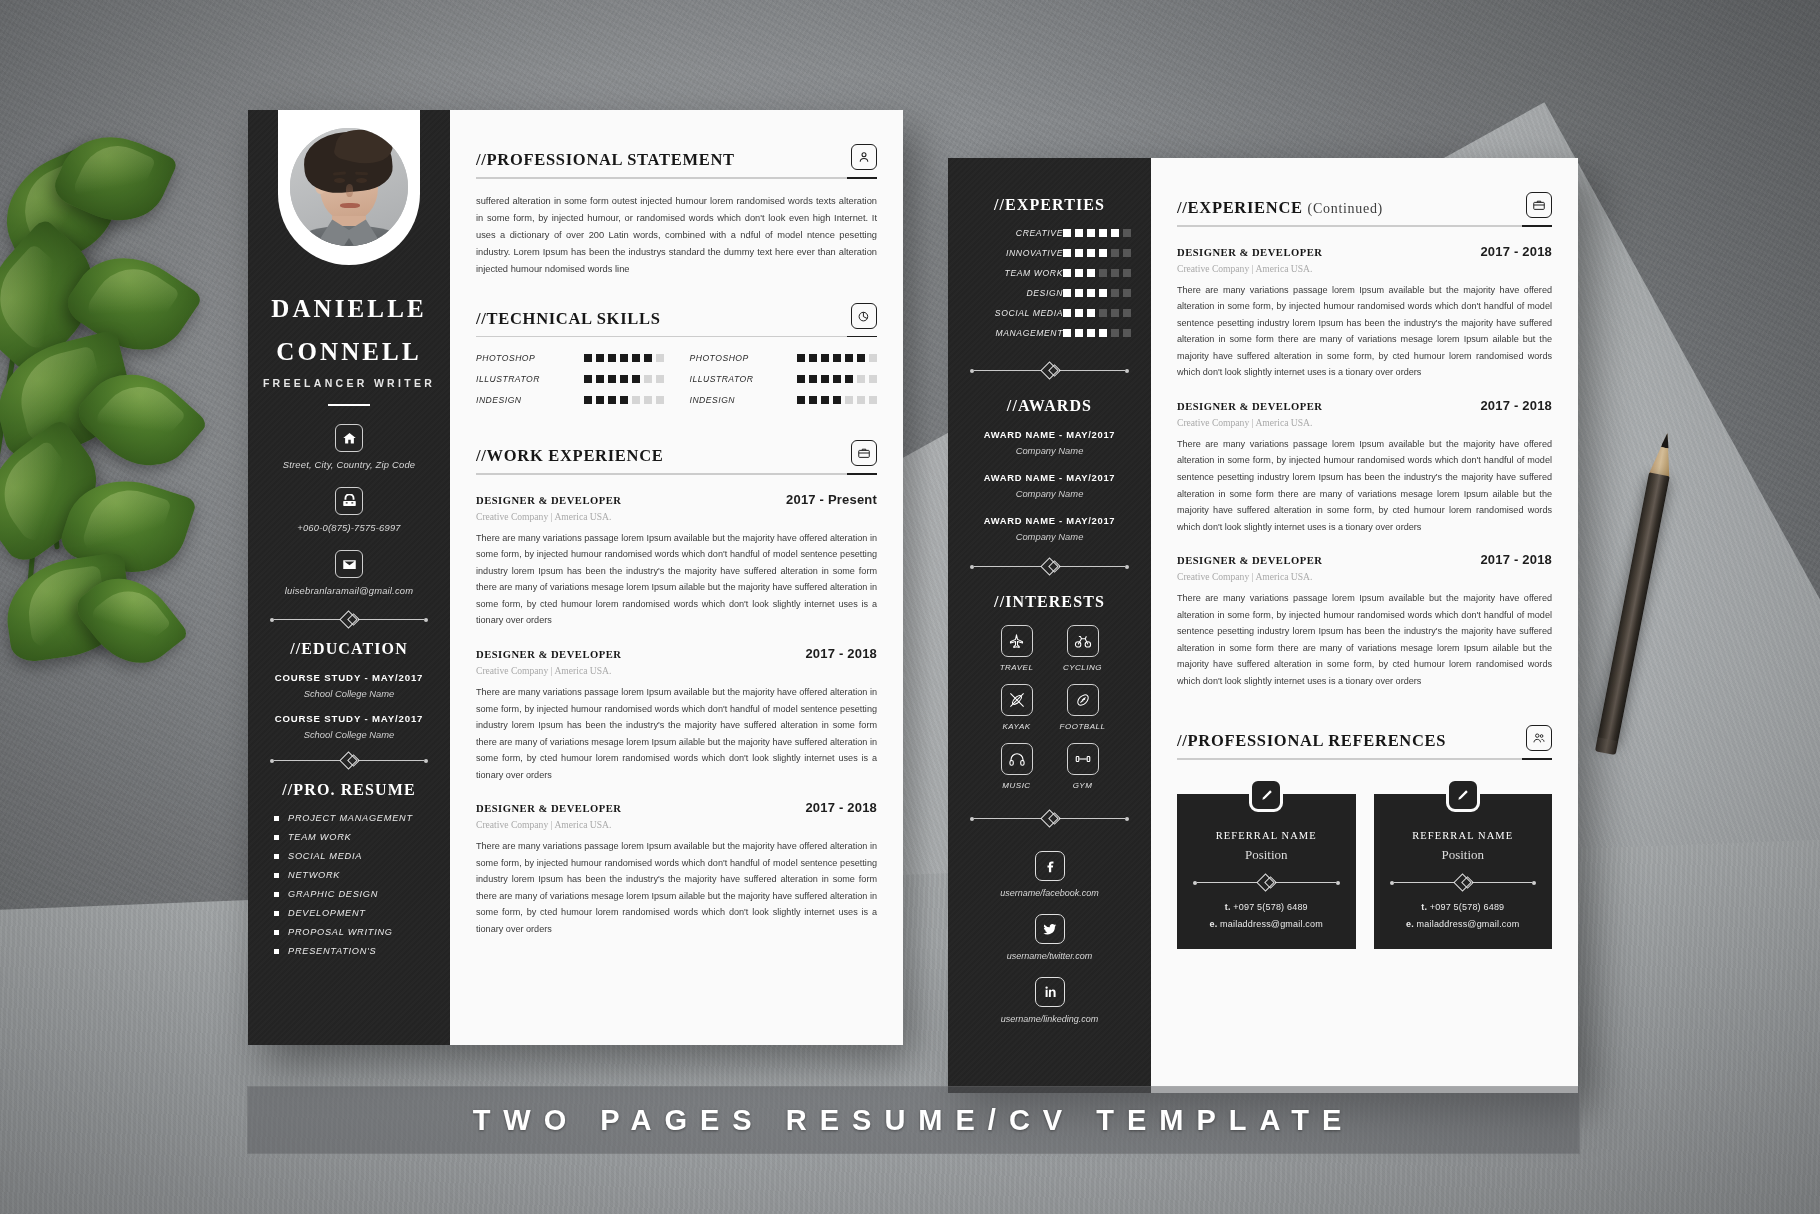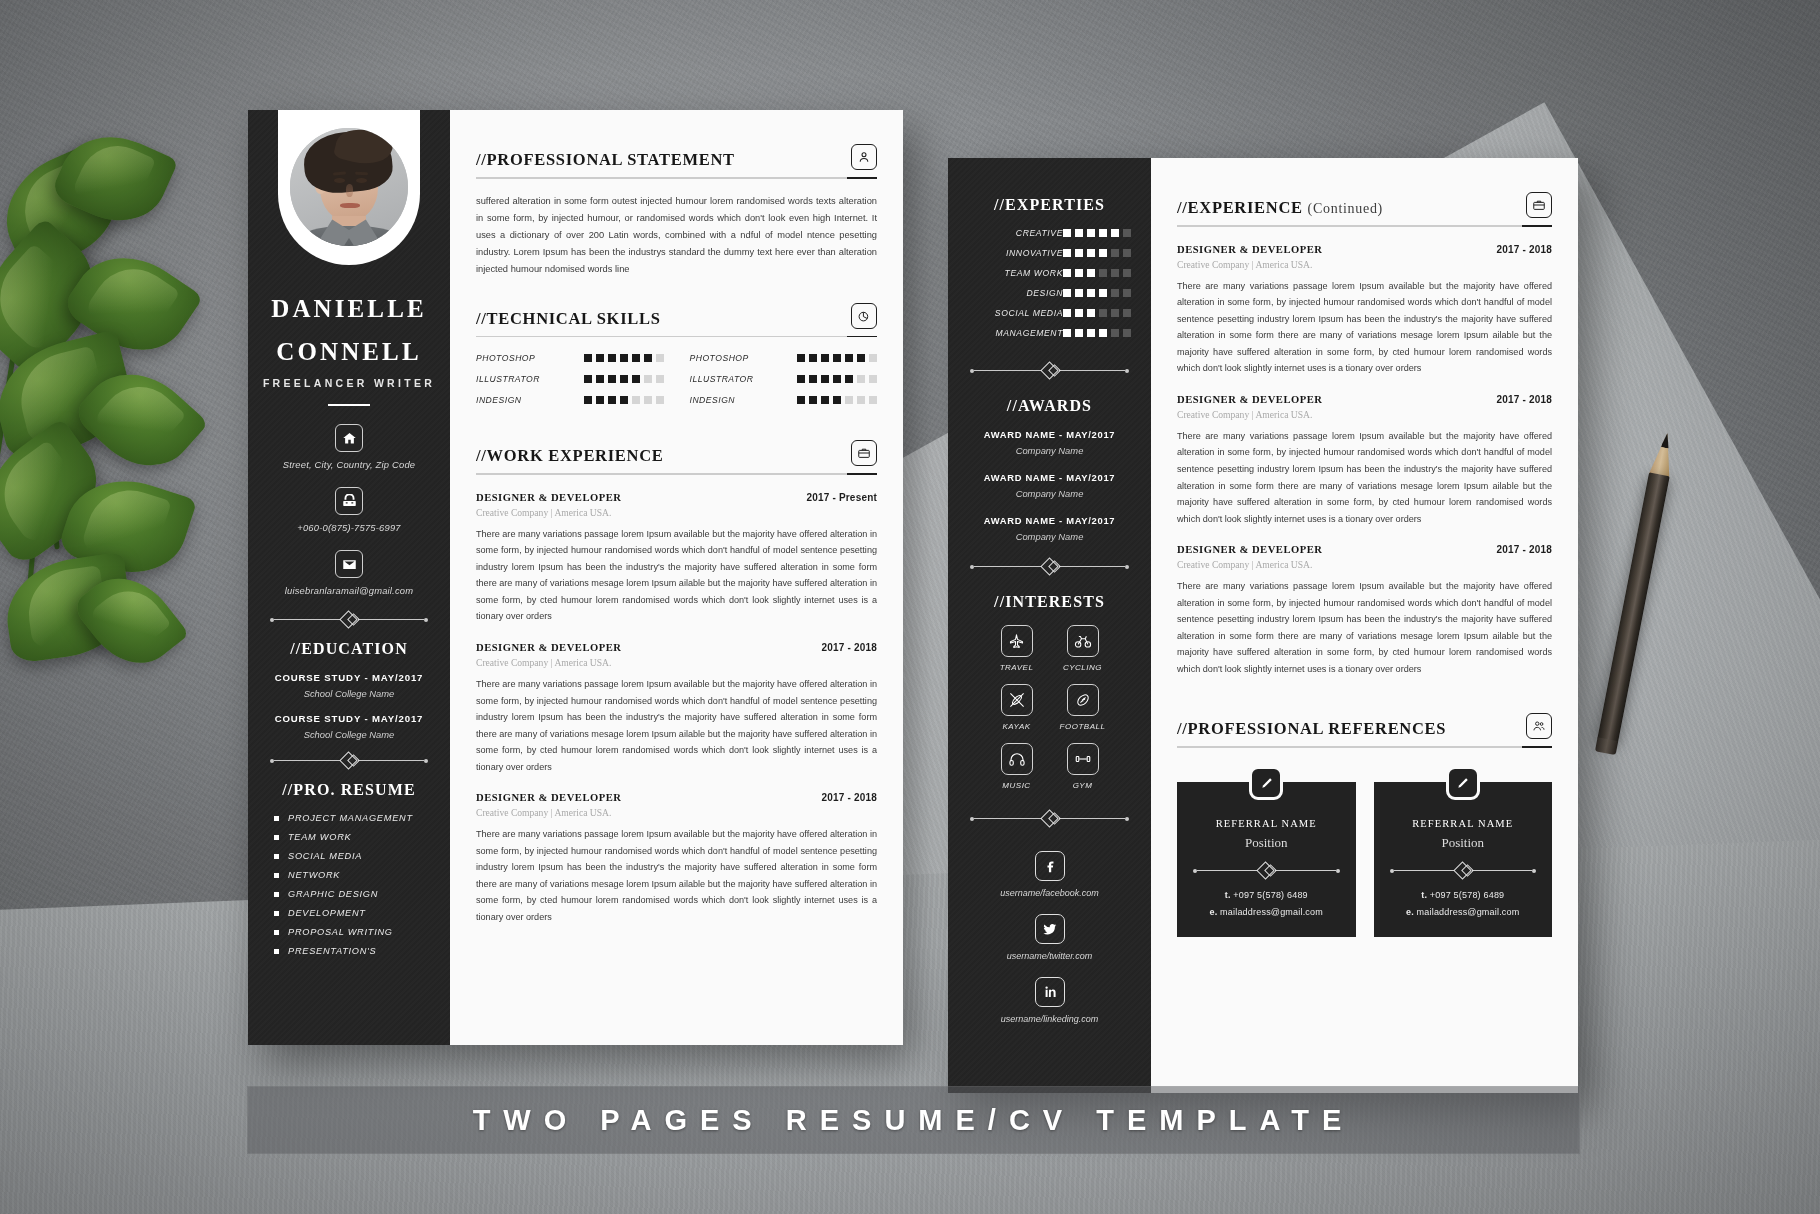--- a/index.html
+++ b/index.html
@@ -154,21 +154,21 @@
   .tech-row { display:flex; align-items:center; justify-content:space-between; margin-bottom:11px; }
   .tech-lbl { font-size:8.6px; font-style:italic; letter-spacing:.5px; color:#2a2a2a; }
   .pips { display:flex; gap:4px; }
   .pip { width:8px; height:8px; background:#d5d5d5; }
   .pip.on { background:#1a1a1a; }
 
   .job { margin-top:17px; }
   .job-head { display:flex; justify-content:space-between; align-items:baseline; }
   .job-title { font-family:"Liberation Serif", serif; font-weight:700; font-size:10.6px;
     letter-spacing:.5px; color:#141414; }
-  .job-date { font-size:10px; font-weight:700; color:#1d1d1d; letter-spacing:.2px; }
+  .job-date { font-size:13px; font-weight:700; color:#1d1d1d; letter-spacing:.2px; }
   .job-co { font-family:"Liberation Serif", serif; font-size:9.6px; color:#a9a9a9; margin-top:4px; }
   .job-p { font-size:9.1px; line-height:1.82; color:#3a3a3a; text-align:justify; margin-top:8px; }
 
   
   #p2-side { width:203px; color:#fff; padding-top:26px; }
   .exp-row { display:flex; align-items:center; justify-content:flex-end; padding:0 20px; margin-bottom:10px; }
   .exp-lbl { font-size:8.6px; font-style:italic; letter-spacing:.6px; color:#eaeaea; }
   .wpips { display:flex; gap:4px; }
   .wpip { width:8px; height:8px; background:#575757; }
   .wpip.on { background:#fff; }

